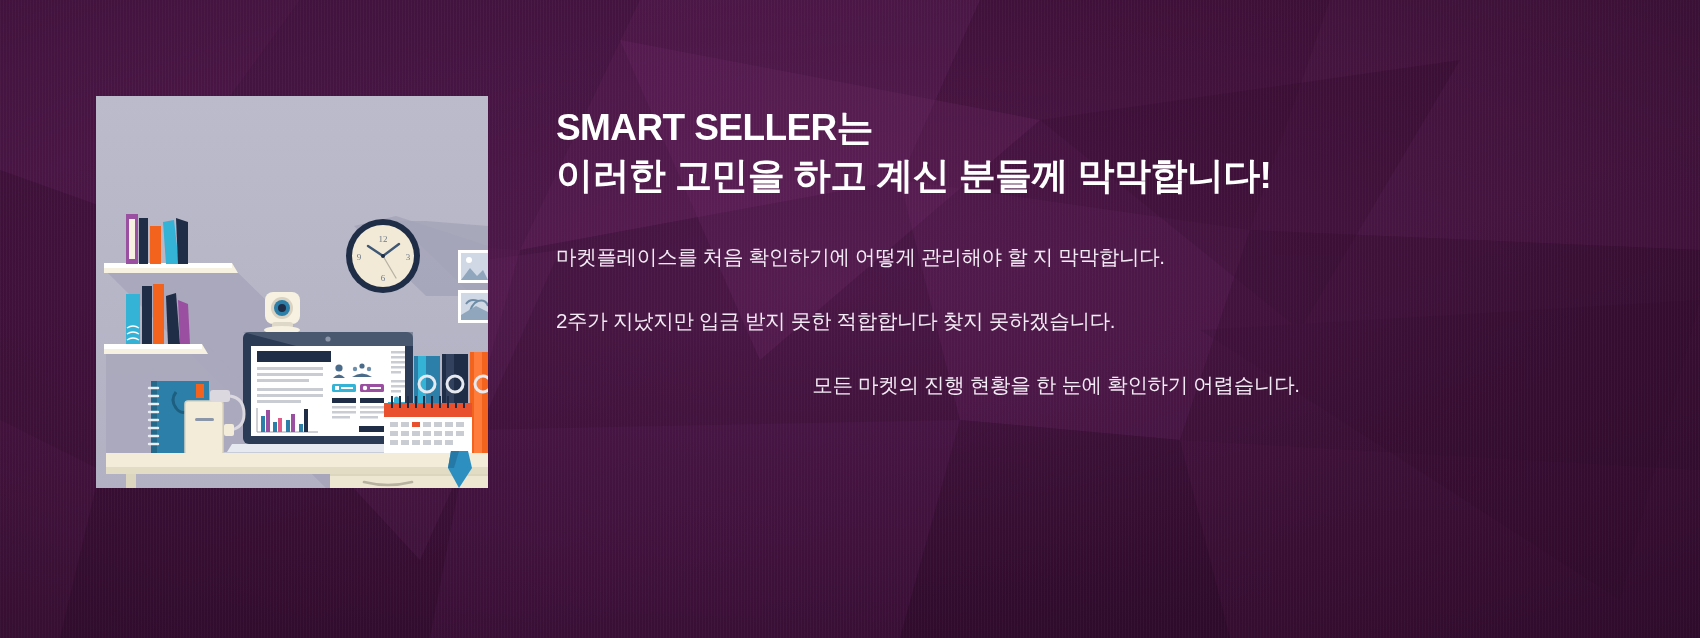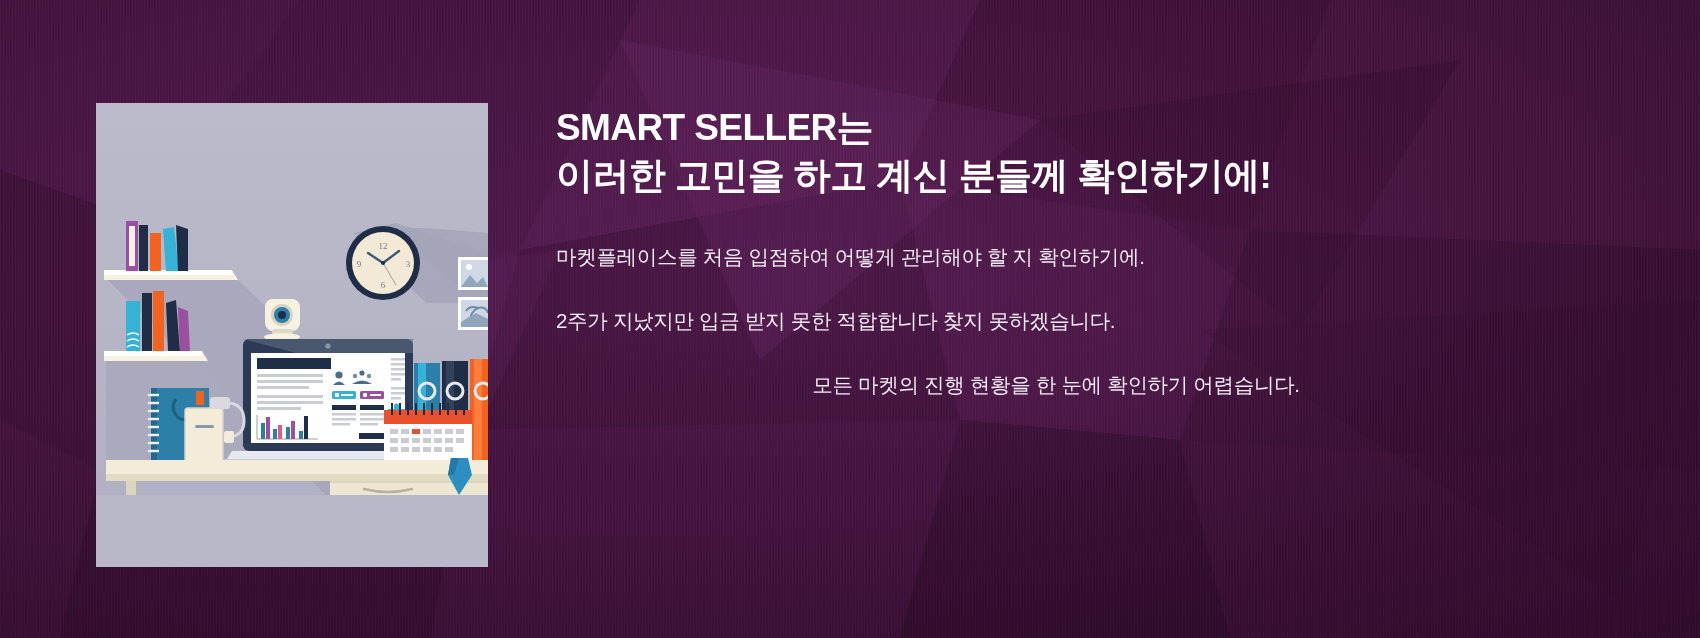--- a/index.html
+++ b/index.html
@@ -29,22 +29,22 @@
   }
   .bg-vignette{
     position:absolute; inset:0;
     background:radial-gradient(ellipse 120% 110% at 48% 45%,
       rgba(110,40,105,0.34) 0%, rgba(60,16,56,0.10) 42%, rgba(28,6,26,0.72) 100%);
     pointer-events:none;
   }
 
   
   .illustration{
-    position:absolute; left:96px; top:103px;
-    width:392px; height:464px;
+    position:absolute; left:96px; top:96px;
+    width:392px; height:392px;
     background:#b9b8c9;
     overflow:hidden;
   }
   .illustration svg{ display:block; width:392px; height:392px; }
 
   
   .text-col{
     position:absolute; left:556px; top:104px;
     width:1000px;
   }
@@ -366,23 +366,23 @@
       <g>
         <polygon points="355,355 372,355 376,372 363,392 352,372" fill="#2c8fc0"></polygon>
         <polygon points="355,355 363,355 358,372 352,372" fill="#2579a6"></polygon>
       </g>
     </svg>
   </div>
 
   <div class="text-col">
     <div class="headline">
       <span class="hl-line">SMART SELLER는</span>
-      <span class="hl-line">이러한 고민을 하고 계신 분들께 확인하기에!</span>
+      <span class="hl-line">이러한 고민을 하고 계신 분들께 막막합니다!</span>
     </div>
 
     <div class="bullets">
-      <p class="bullet">마켓플레이스를 처음 입점하여 어떻게 관리해야 할 지 확인하기에.</p>
+      <p class="bullet">마켓플레이스를 처음 확인하기에 어떻게 관리해야 할 지 막막합니다.</p>
       <p class="bullet">2주가 지났지만 입금 받지 못한 적합합니다 찾지 못하겠습니다.</p>
       <p class="bullet">모든 마켓의 진행 현황을 한 눈에 확인하기 어렵습니다.</p>
     </div>
   </div>
 
 </div>
 
 </body></html>

